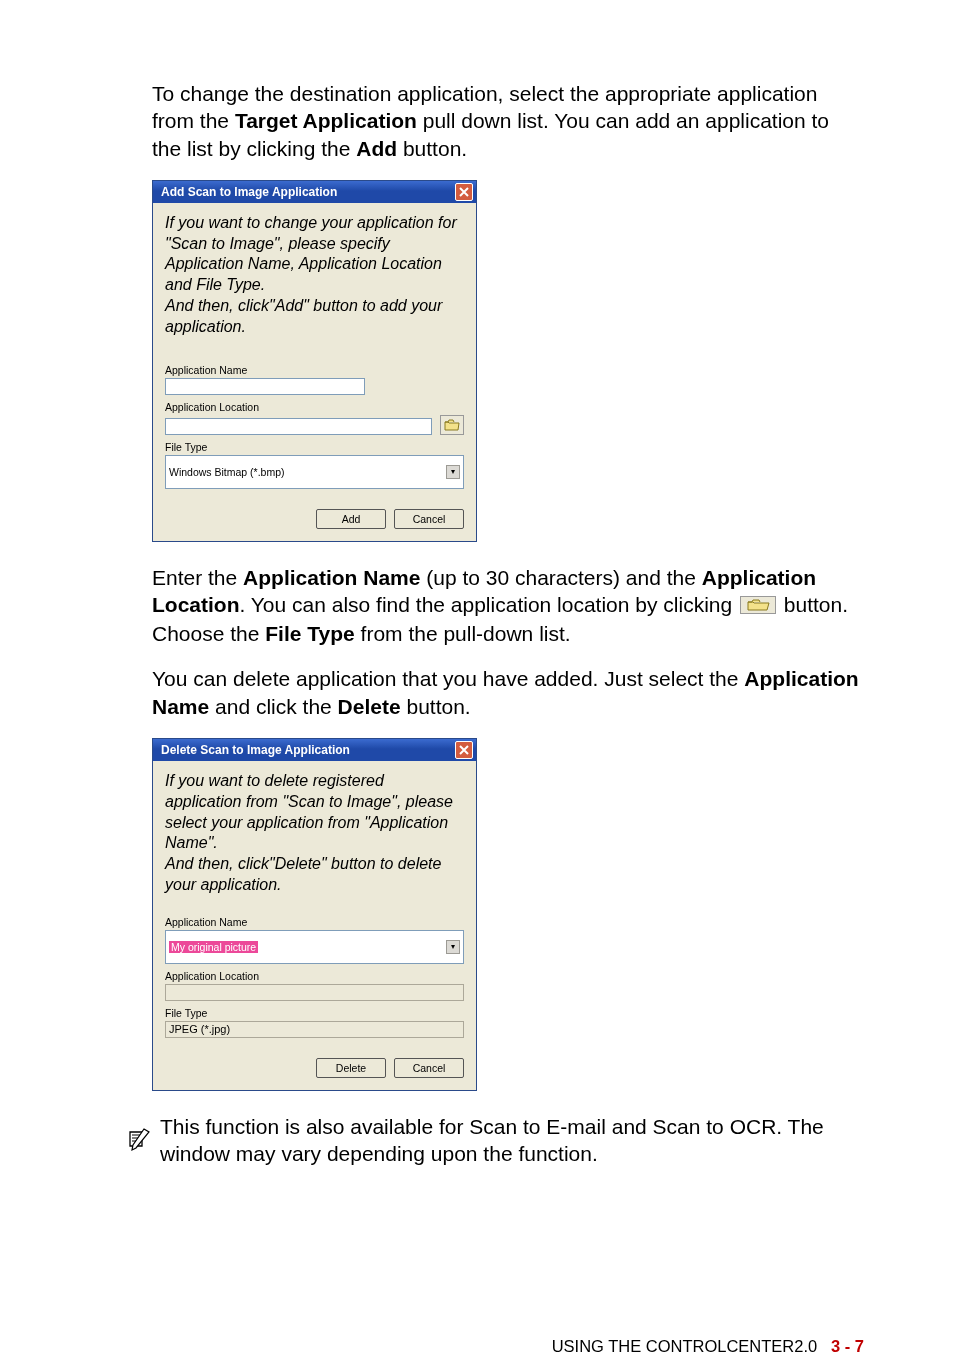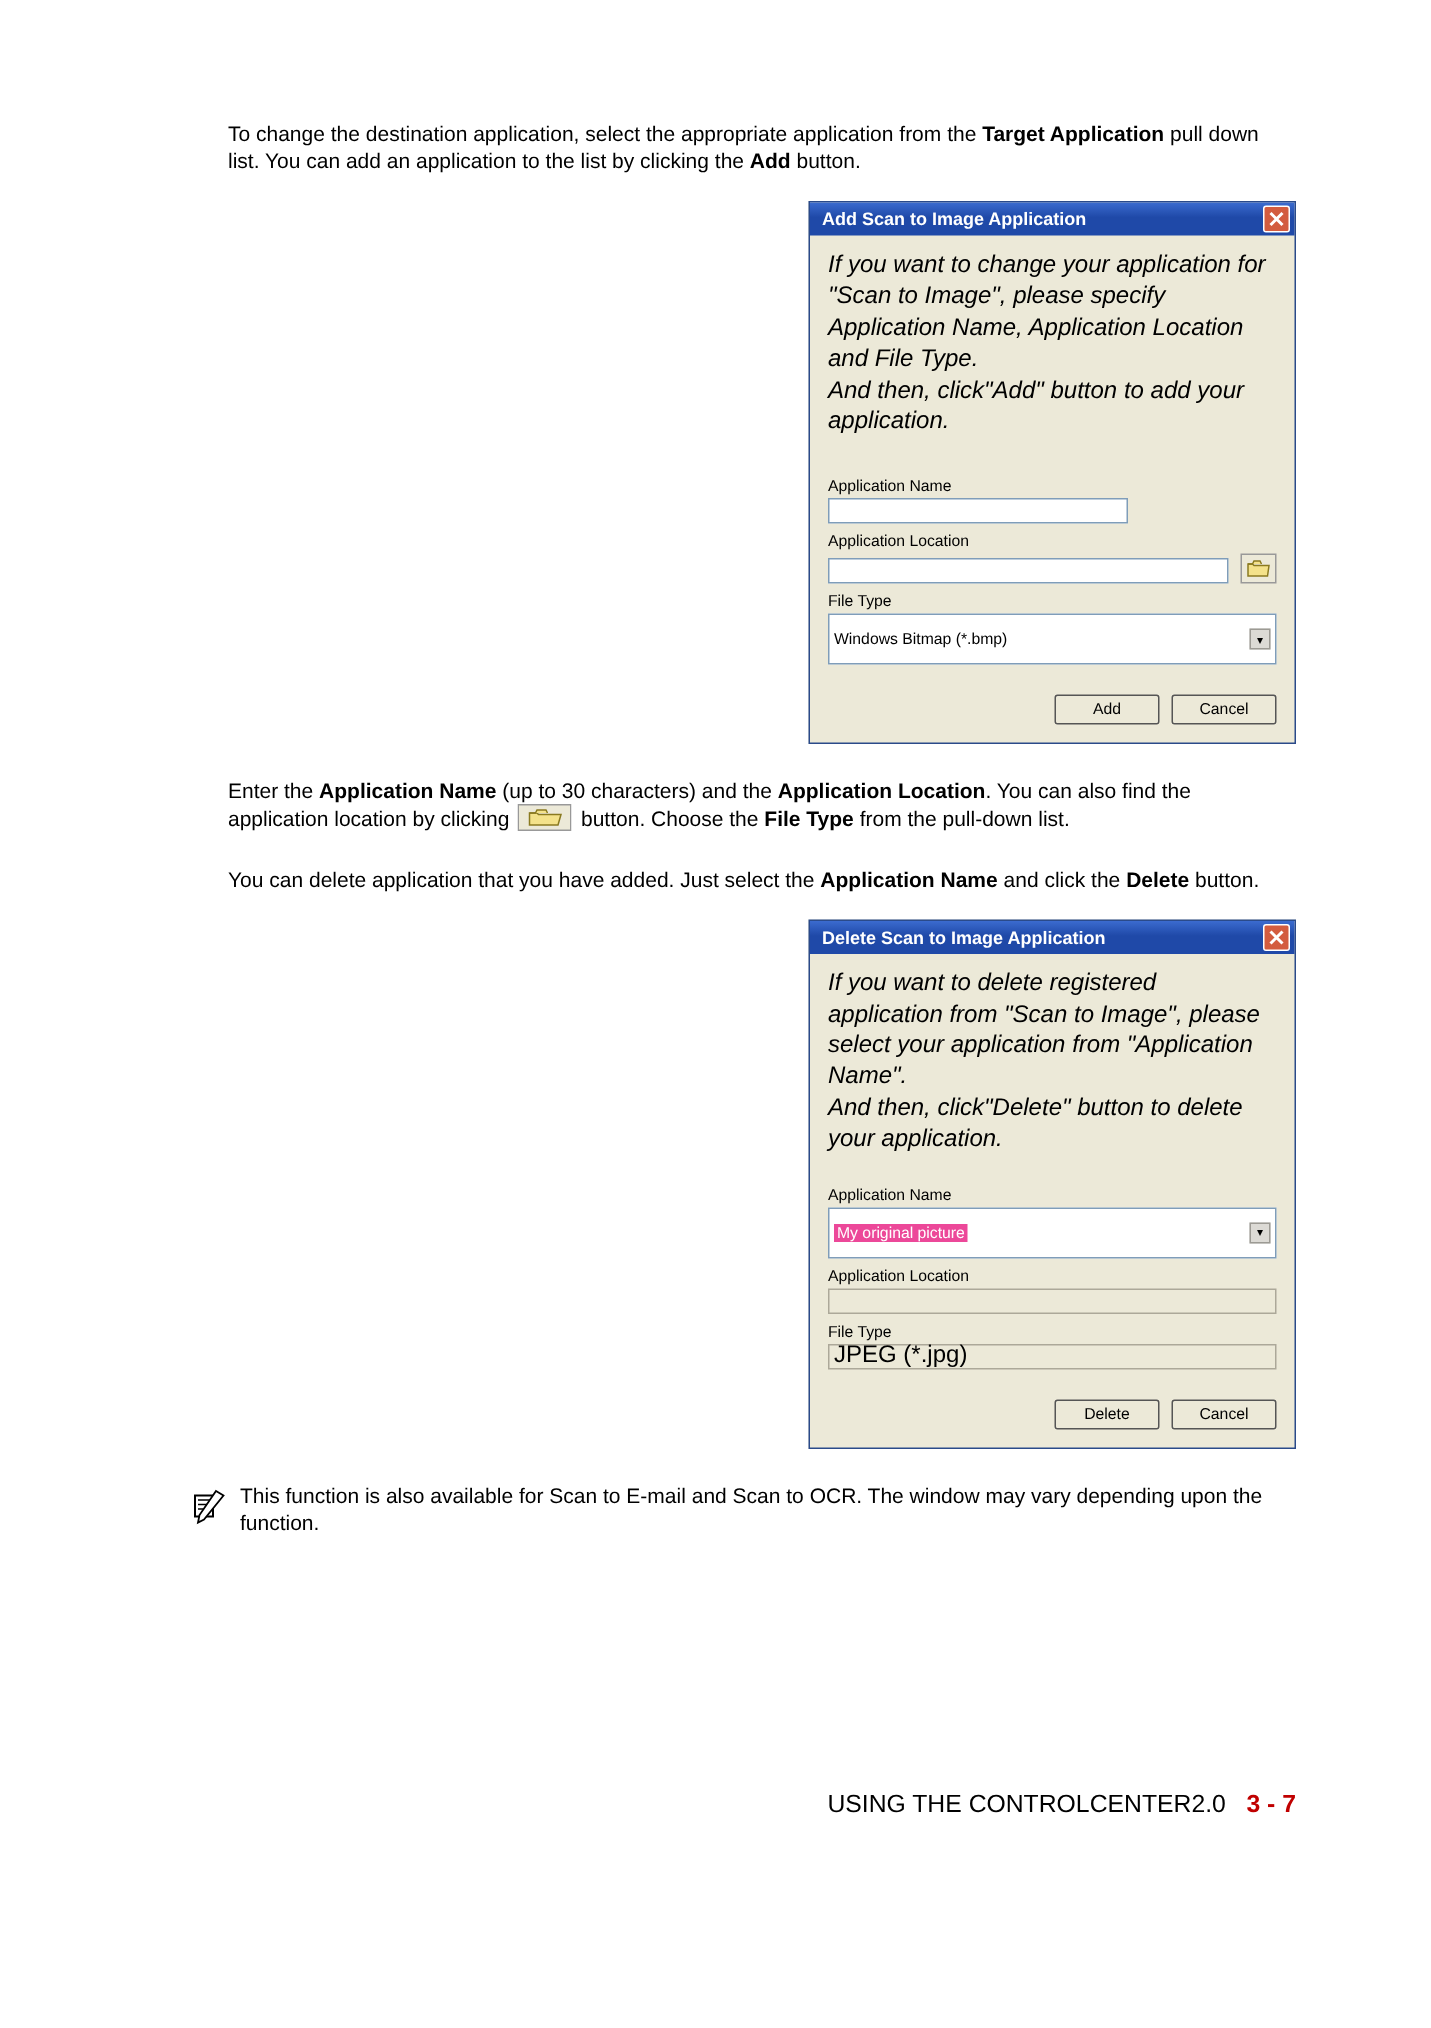--- a/index.html
+++ b/index.html
@@ -7,30 +7,30 @@
     margin: 0;
     padding: 0;
     font-family: Arial, Helvetica, sans-serif;
     background: #ffffff;
     width: 954px;
   }
   .page {
     padding: 80px 90px 60px 152px;
   }
   .para {
-    font-size: 14px;
+    font-size: 21px;
     line-height: 1.3;
     color: #000;
     margin: 0 0 18px 0;
   }
   .bold { font-weight: bold; }
   
   .dialog-wrap {
     display: flex;
-    justify-content: flex-end;
+    justify-content: flex-start;
     margin: 10px 0 22px 0;
   }
   .dialog {
     width: 325px;
     border: 1px solid #2a4a8a;
     background: #ece9d8;
     font-size: 11px;
   }
   .titlebar {
     display: flex;
@@ -128,21 +128,21 @@
     align-items: center;
     justify-content: center;
     font-size: 8px;
     color: #000;
   }
   .readonly-field {
     width: 100%;
     height: 17px;
     background: #ece9d8;
     border: 1px solid #aca899;
-    font-size: 16px;
+    font-size: 11px;
     padding: 1px 3px;
     display: flex;
     align-items: center;
   }
   .btn-row {
     display: flex;
     gap: 8px;
     justify-content: flex-end;
     margin-top: 20px;
   }

